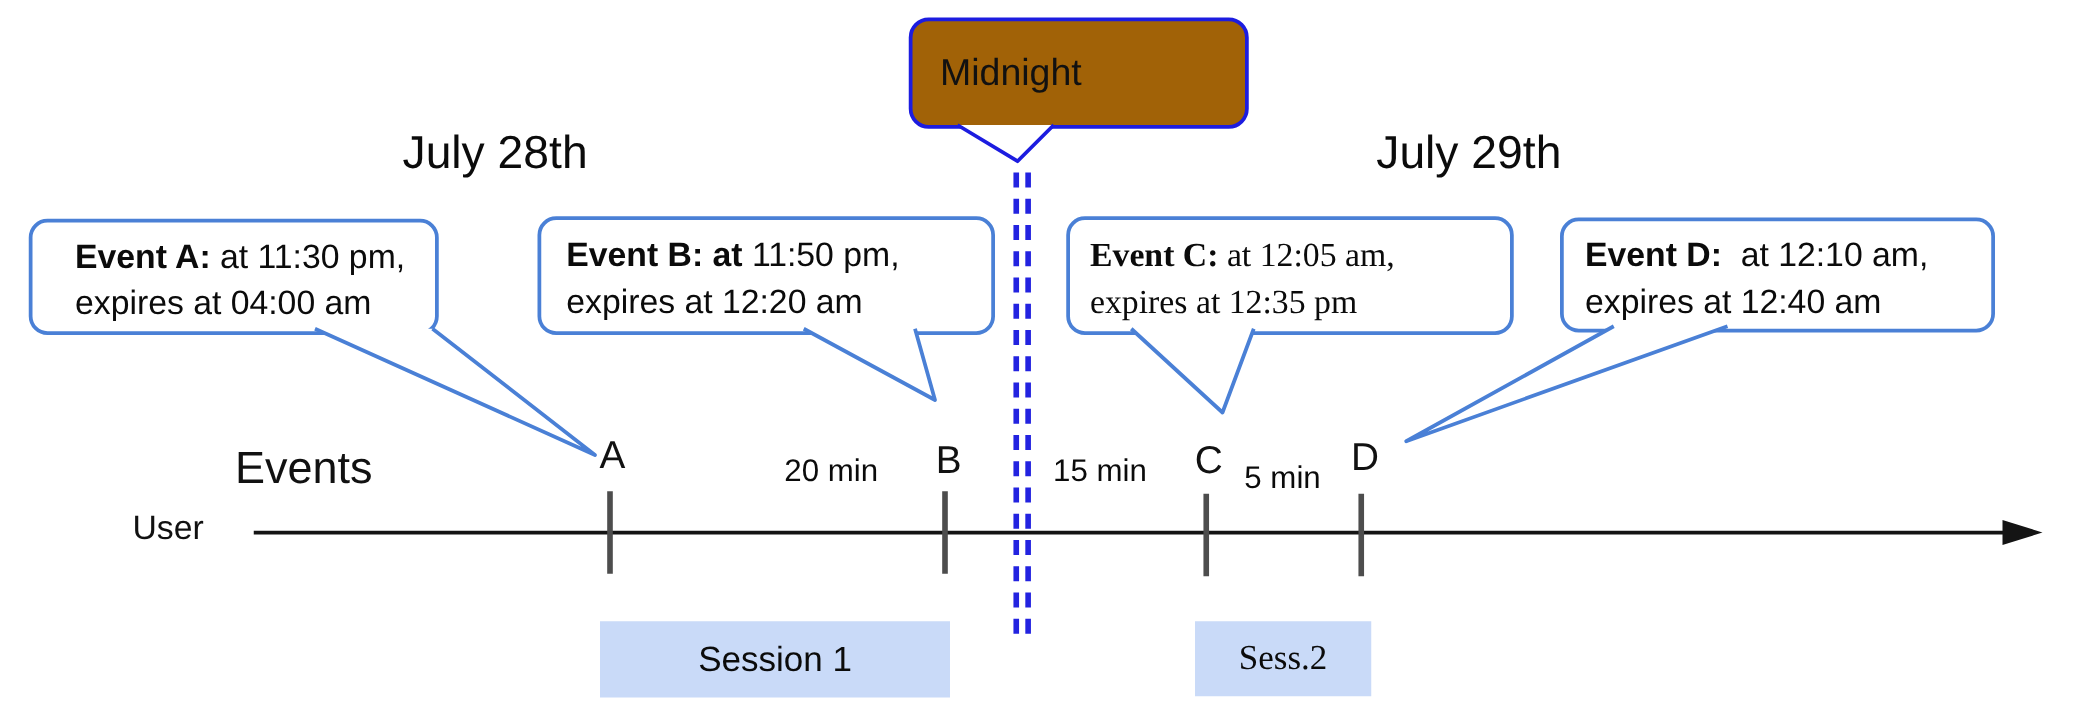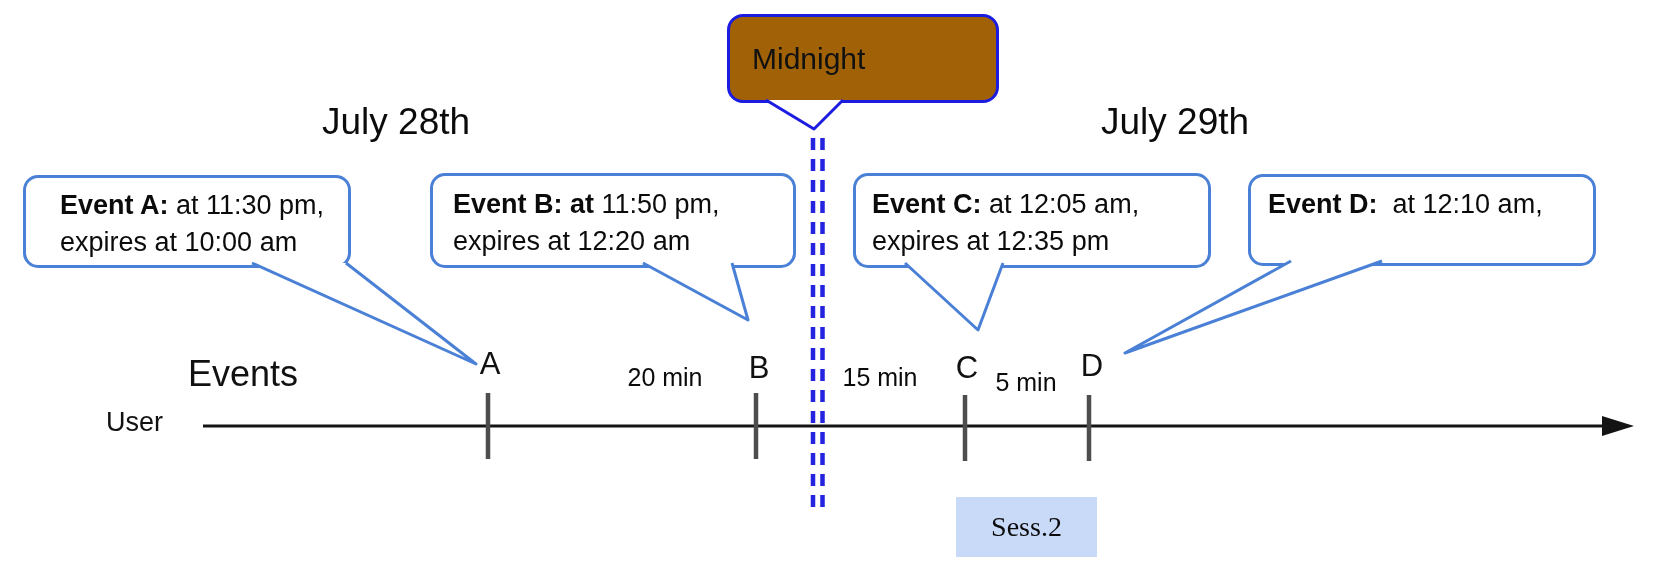--- a/index.html
+++ b/index.html
@@ -14,21 +14,21 @@
     border:3px solid #1c1ce0;border-radius:16px;background:#a16207;
     display:flex;align-items:center;padding-left:22px;font-size:30px;
   }
   .callout{
     box-sizing:border-box;border:3px solid #4a80d6;border-radius:15px;background:#fff;
     font-size:27px;line-height:37px;color:#0b0b0b;
   }
   .co-line{white-space:pre;}
   .co-a{left:23px;top:175px;width:328px;height:93px;padding:9px 0 0 34px;}
   .co-b{left:430px;top:173px;width:366px;height:95px;padding:10px 0 0 20px;}
-  .co-c{left:853px;top:173px;width:358px;height:95px;padding:10px 0 0 16px;}
+  .co-c{left:853px;top:173px;width:358px;height:95px;padding:10px 0 0 16px;font-family:Liberation Serif, serif;}
   .co-d{left:1248px;top:174px;width:348px;height:92px;padding:9px 0 0 17px;}
   .events-label{left:188px;top:353px;font-size:36px;}
   .user-label{left:106px;top:407px;font-size:27px;}
   .tick-letter{font-size:31px;transform:translateX(-50%);}
   .tl-a{left:490px;top:346px;}
   .tl-b{left:759px;top:350px;}
   .tl-c{left:967px;top:350px;}
   .tl-d{left:1092px;top:348px;}
   .gap-label{font-size:25px;transform:translateX(-50%);color:#0b0b0b;}
   .gl-1{left:665px;top:363px;}
@@ -49,46 +49,50 @@
 
   <div class="abs date-label" style="left:322px;top:101px;">July 28th</div>
   <div class="abs date-label" style="left:1101px;top:101px;">July 29th</div>
 
   <div class="abs midnight-callout">
     <span>Midnight</span>
   </div>
 
   <div class="abs callout co-a">
     <div class="co-line"><b>Event A:</b><span> at 11:30 pm,</span></div>
-    <div class="co-line">expires at 10:00 am</div>
+    <div class="co-line">expires at 04:00 am</div>
   </div>
   <div class="abs callout co-b">
     <div class="co-line"><b>Event B: at</b><span> 11:50 pm,</span></div>
     <div class="co-line">expires at 12:20 am</div>
   </div>
   <div class="abs callout co-c">
     <div class="co-line"><b>Event C:</b><span> at 12:05 am,</span></div>
     <div class="co-line">expires at 12:35 pm</div>
   </div>
   <div class="abs callout co-d">
     <div class="co-line"><b>Event D:</b><span>  at 12:10 am,</span></div>
+    <div class="co-line">expires at 12:40 am</div>
   </div>
 
   <div class="abs events-label">Events</div>
   <div class="abs user-label">User</div>
 
   <div class="abs tick-letter tl-a">A</div>
   <div class="abs tick-letter tl-b">B</div>
   <div class="abs tick-letter tl-c">C</div>
   <div class="abs tick-letter tl-d">D</div>
 
   <div class="abs gap-label gl-1">20 min</div>
   <div class="abs gap-label gl-2">15 min</div>
   <div class="abs gap-label gl-3">5 min</div>
 
+  <div class="abs session se-1">
+    <span>Session 1</span>
+  </div>
   <div class="abs session se-2">
     <span>Sess.2</span>
   </div>
 
   <svg class="overlay" width="1668" height="578" viewBox="0 0 1668 578">
 
     <path d="M766,100 L814,129 L843,100" fill="#ffffff" stroke="#1c1ce0" stroke-width="3" stroke-linejoin="round"></path>
     <path d="M252,263 L476,364 L346,263" fill="#ffffff" stroke="#4a80d6" stroke-width="3" stroke-linejoin="round"></path>
     <path d="M643,263 L748,320 L732,263" fill="#ffffff" stroke="#4a80d6" stroke-width="3" stroke-linejoin="round"></path>
     <path d="M905,263 L978,330 L1003,263" fill="#ffffff" stroke="#4a80d6" stroke-width="3" stroke-linejoin="round"></path>

